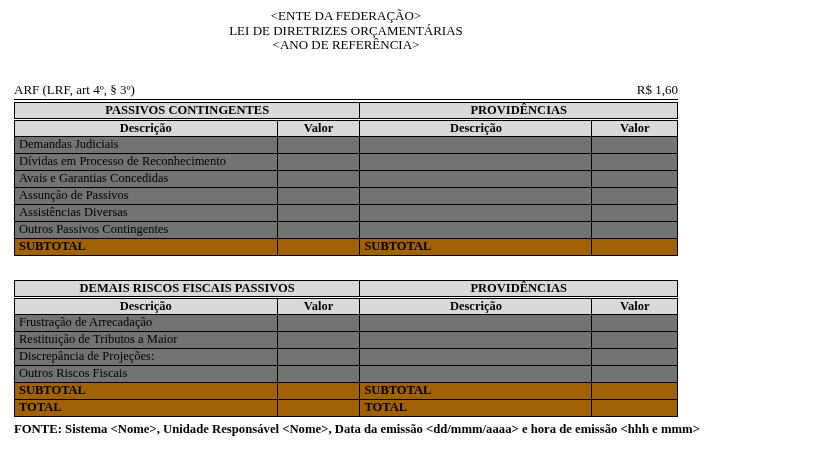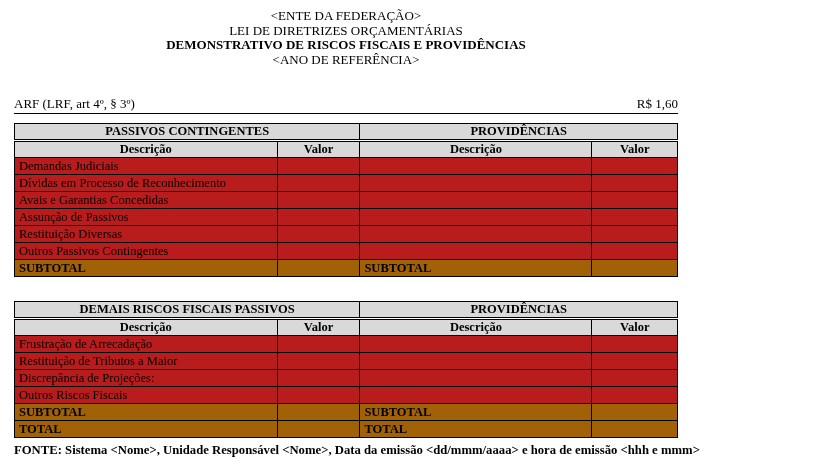--- a/index.html
+++ b/index.html
@@ -25,45 +25,44 @@
     padding-bottom: 2px;
     border-bottom: 1px solid #000;
   }
 
   
   table.risk-table {
     width: 100%;
     border-collapse: collapse;
     table-layout: fixed;
     font-size: 12.5px;
-    margin-top: 9px;
+    margin-top: 2px;
   }
   table.risk-table.second { margin-top: 24px; }
   .risk-table th, .risk-table td {
     border: 1px solid #000;
     padding: 0 4px;
     overflow: hidden; white-space: nowrap;
   }
   .risk-table th { height: 16px; font-weight: bold; background: #d9d9d9; text-align: center; }
   .risk-table tr.section-row th { border-bottom: 3px double #000; }
-  .risk-table td { height: 17px; text-align: left; background: #b91c1c; }
+  .risk-table td { height: 17px; text-align: left; background: #737373; }
   .risk-table tr.total-row td { background: #a16207; font-weight: bold; }
 
   
   .fonte { margin-top: 5px; font-size: 12.7px; line-height: 15px; white-space: nowrap; font-weight: bold; }
 </style>
 </head>
 <body>
 
 <div class="page">
 
   <div class="doc-header">
     <div class="line">&lt;ENTE DA FEDERAÇÃO&gt;</div>
     <div class="line">LEI DE DIRETRIZES ORÇAMENTÁRIAS</div>
-    <div class="line bold">DEMONSTRATIVO DE RISCOS FISCAIS E PROVIDÊNCIAS</div>
     <div class="line">&lt;ANO DE REFERÊNCIA&gt;</div>
   </div>
 
   <div class="arf-row">
     <span>ARF (LRF, art 4º, § 3º)</span>
     <span>R$ 1,60</span>
   </div>
 
   <table class="risk-table">
     <colgroup>
@@ -103,21 +102,21 @@
         <td></td>
         <td></td>
       </tr>
       <tr>
         <td>Assunção de Passivos</td>
         <td></td>
         <td></td>
         <td></td>
       </tr>
       <tr>
-        <td>Restituição Diversas</td>
+        <td>Assistências Diversas</td>
         <td></td>
         <td></td>
         <td></td>
       </tr>
       <tr>
         <td>Outros Passivos Contingentes</td>
         <td></td>
         <td></td>
         <td></td>
       </tr>

